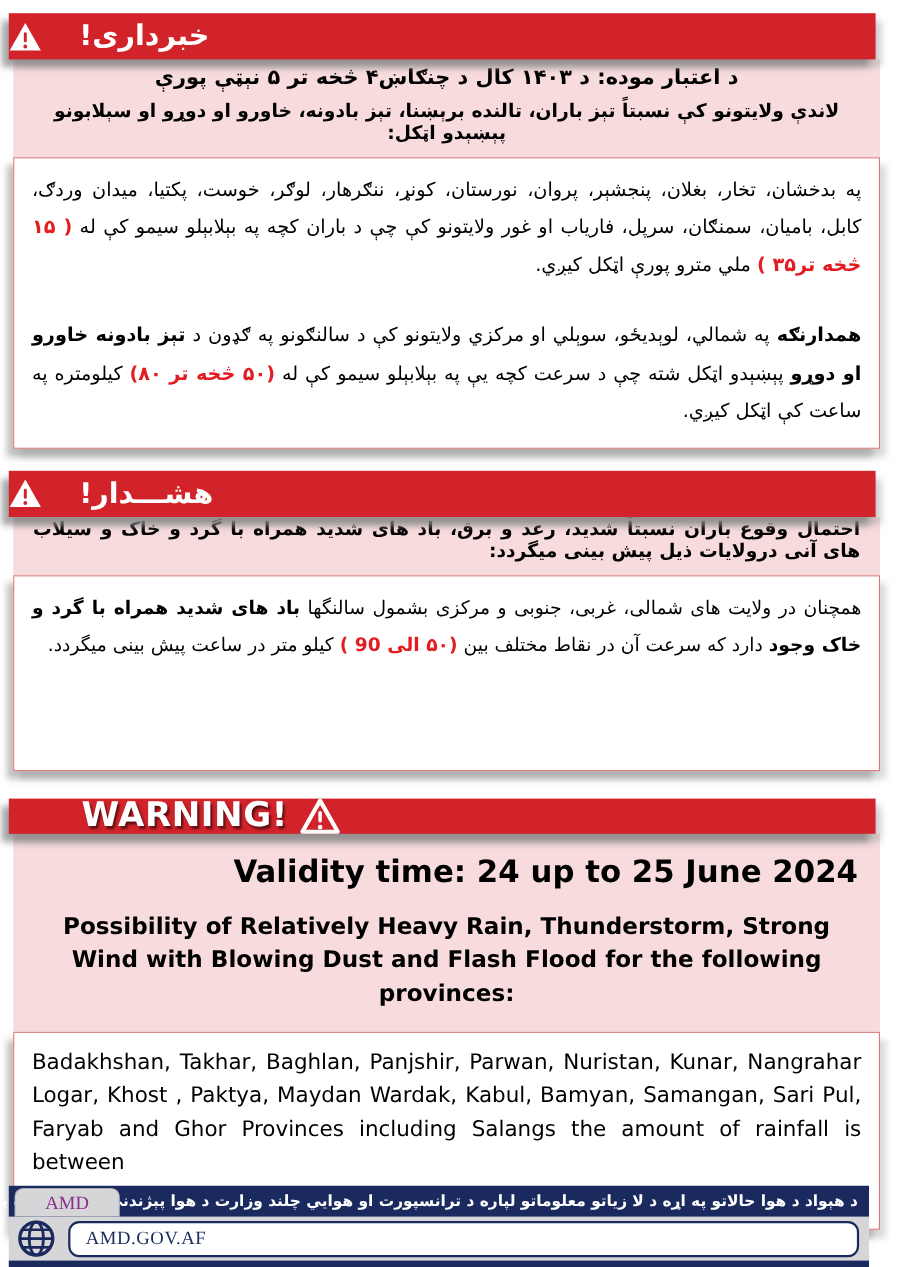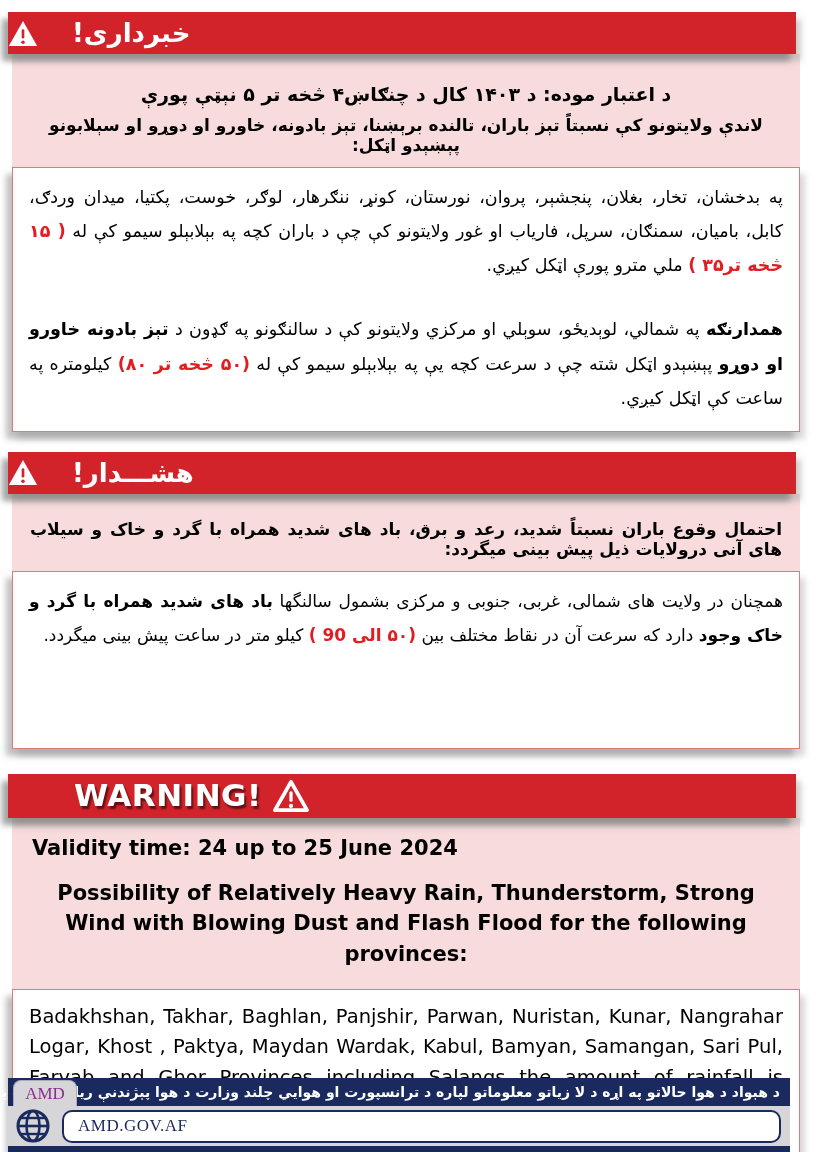--- a/index.html
+++ b/index.html
@@ -28,40 +28,40 @@
   .bar{
     position:relative;height:42px;background:var(--red);
     display:flex;align-items:center;
     box-shadow:-6px 7px 6px rgba(125,125,125,.7), 5px 7px 6px rgba(165,165,165,.55);
   }
   .rtl-bar{direction:rtl;justify-content:flex-end;padding-right:16px;}
   .bar-title{
     color:#fff;font-weight:bold;font-size:26px;line-height:1;
   }
   .rtl-bar .tri{margin-right:34px;}
-  .ltr-bar{direction:ltr;justify-content:flex-start;padding-left:66px;height:44px;}
+  .ltr-bar{direction:ltr;justify-content:flex-start;padding-left:66px;height:32px;}
   .ltr-bar .bar-title{
     font-size:31px;letter-spacing:.5px;
     text-shadow:2px 3px 2px rgba(0,0,0,.55);
   }
   .ltr-bar .tri{margin-left:10px;}
   .tri{display:inline-flex;align-items:center;}
   .tri svg{display:block;}
 
   
   .pink{
     background:var(--pink);margin-left:4px;width:788px;
-    padding:25px 18px 8px;
+    padding:1px 18px 8px;
   }
   .pink.rtl-text{direction:rtl;}
   .p-l1{font-weight:bold;font-size:19px;text-align:center;color:#000;margin:4px 0 10px;}
   .p-l2{font-weight:bold;font-size:17px;text-align:center;color:#000;margin:0 0 4px;}
   .sec2 .p-l2{text-align:justify;}
   .pink-en{padding:12px 20px 14px;}
-  .pink-en .p-l1{text-align:left;font-size:21px;margin:6px 0 18px;}
+  .pink-en .p-l1{text-align:right;font-size:28px;margin:6px 0 18px;}
   .pink-en .p-l2{text-align:center;font-size:21px;line-height:1.45;margin:0 0 6px;}
 
   
   .white{
     background:#fff;margin-left:4px;width:788px;
     border:1px solid #dd7a7a;
     padding:12px 16px 16px;
     color:#000;
     box-shadow:-6px 7px 6px rgba(140,140,140,.55), 5px 7px 6px rgba(170,170,170,.45);
   }
@@ -82,21 +82,21 @@
   }
   .f-top{
     position:relative;height:28px;background:var(--navy);
     display:flex;align-items:center;justify-content:flex-end;
   }
   .f-note{
     direction:rtl;color:#fff;font-weight:bold;font-size:14px;
     padding-right:10px;padding-left:95px;white-space:nowrap;
   }
   .f-tab{
-    position:absolute;left:5px;top:2px;width:64px;height:26px;
+    position:absolute;left:5px;top:2px;width:96px;height:26px;
     background:var(--tabgray);border:1px solid #aab;border-bottom:none;
     border-radius:8px 8px 0 0;
     display:flex;align-items:center;justify-content:center;
     font-family:"Liberation Serif", serif;font-size:17px;color:var(--purple);
   }
   .f-mid{height:40px;display:flex;align-items:center;}
   .globe{margin-left:7px;display:inline-flex;}
   .f-url{
     flex:1;height:33px;margin:0 9px 0 11px;background:#fff;
     border:2px solid var(--navy);border-radius:10px;

